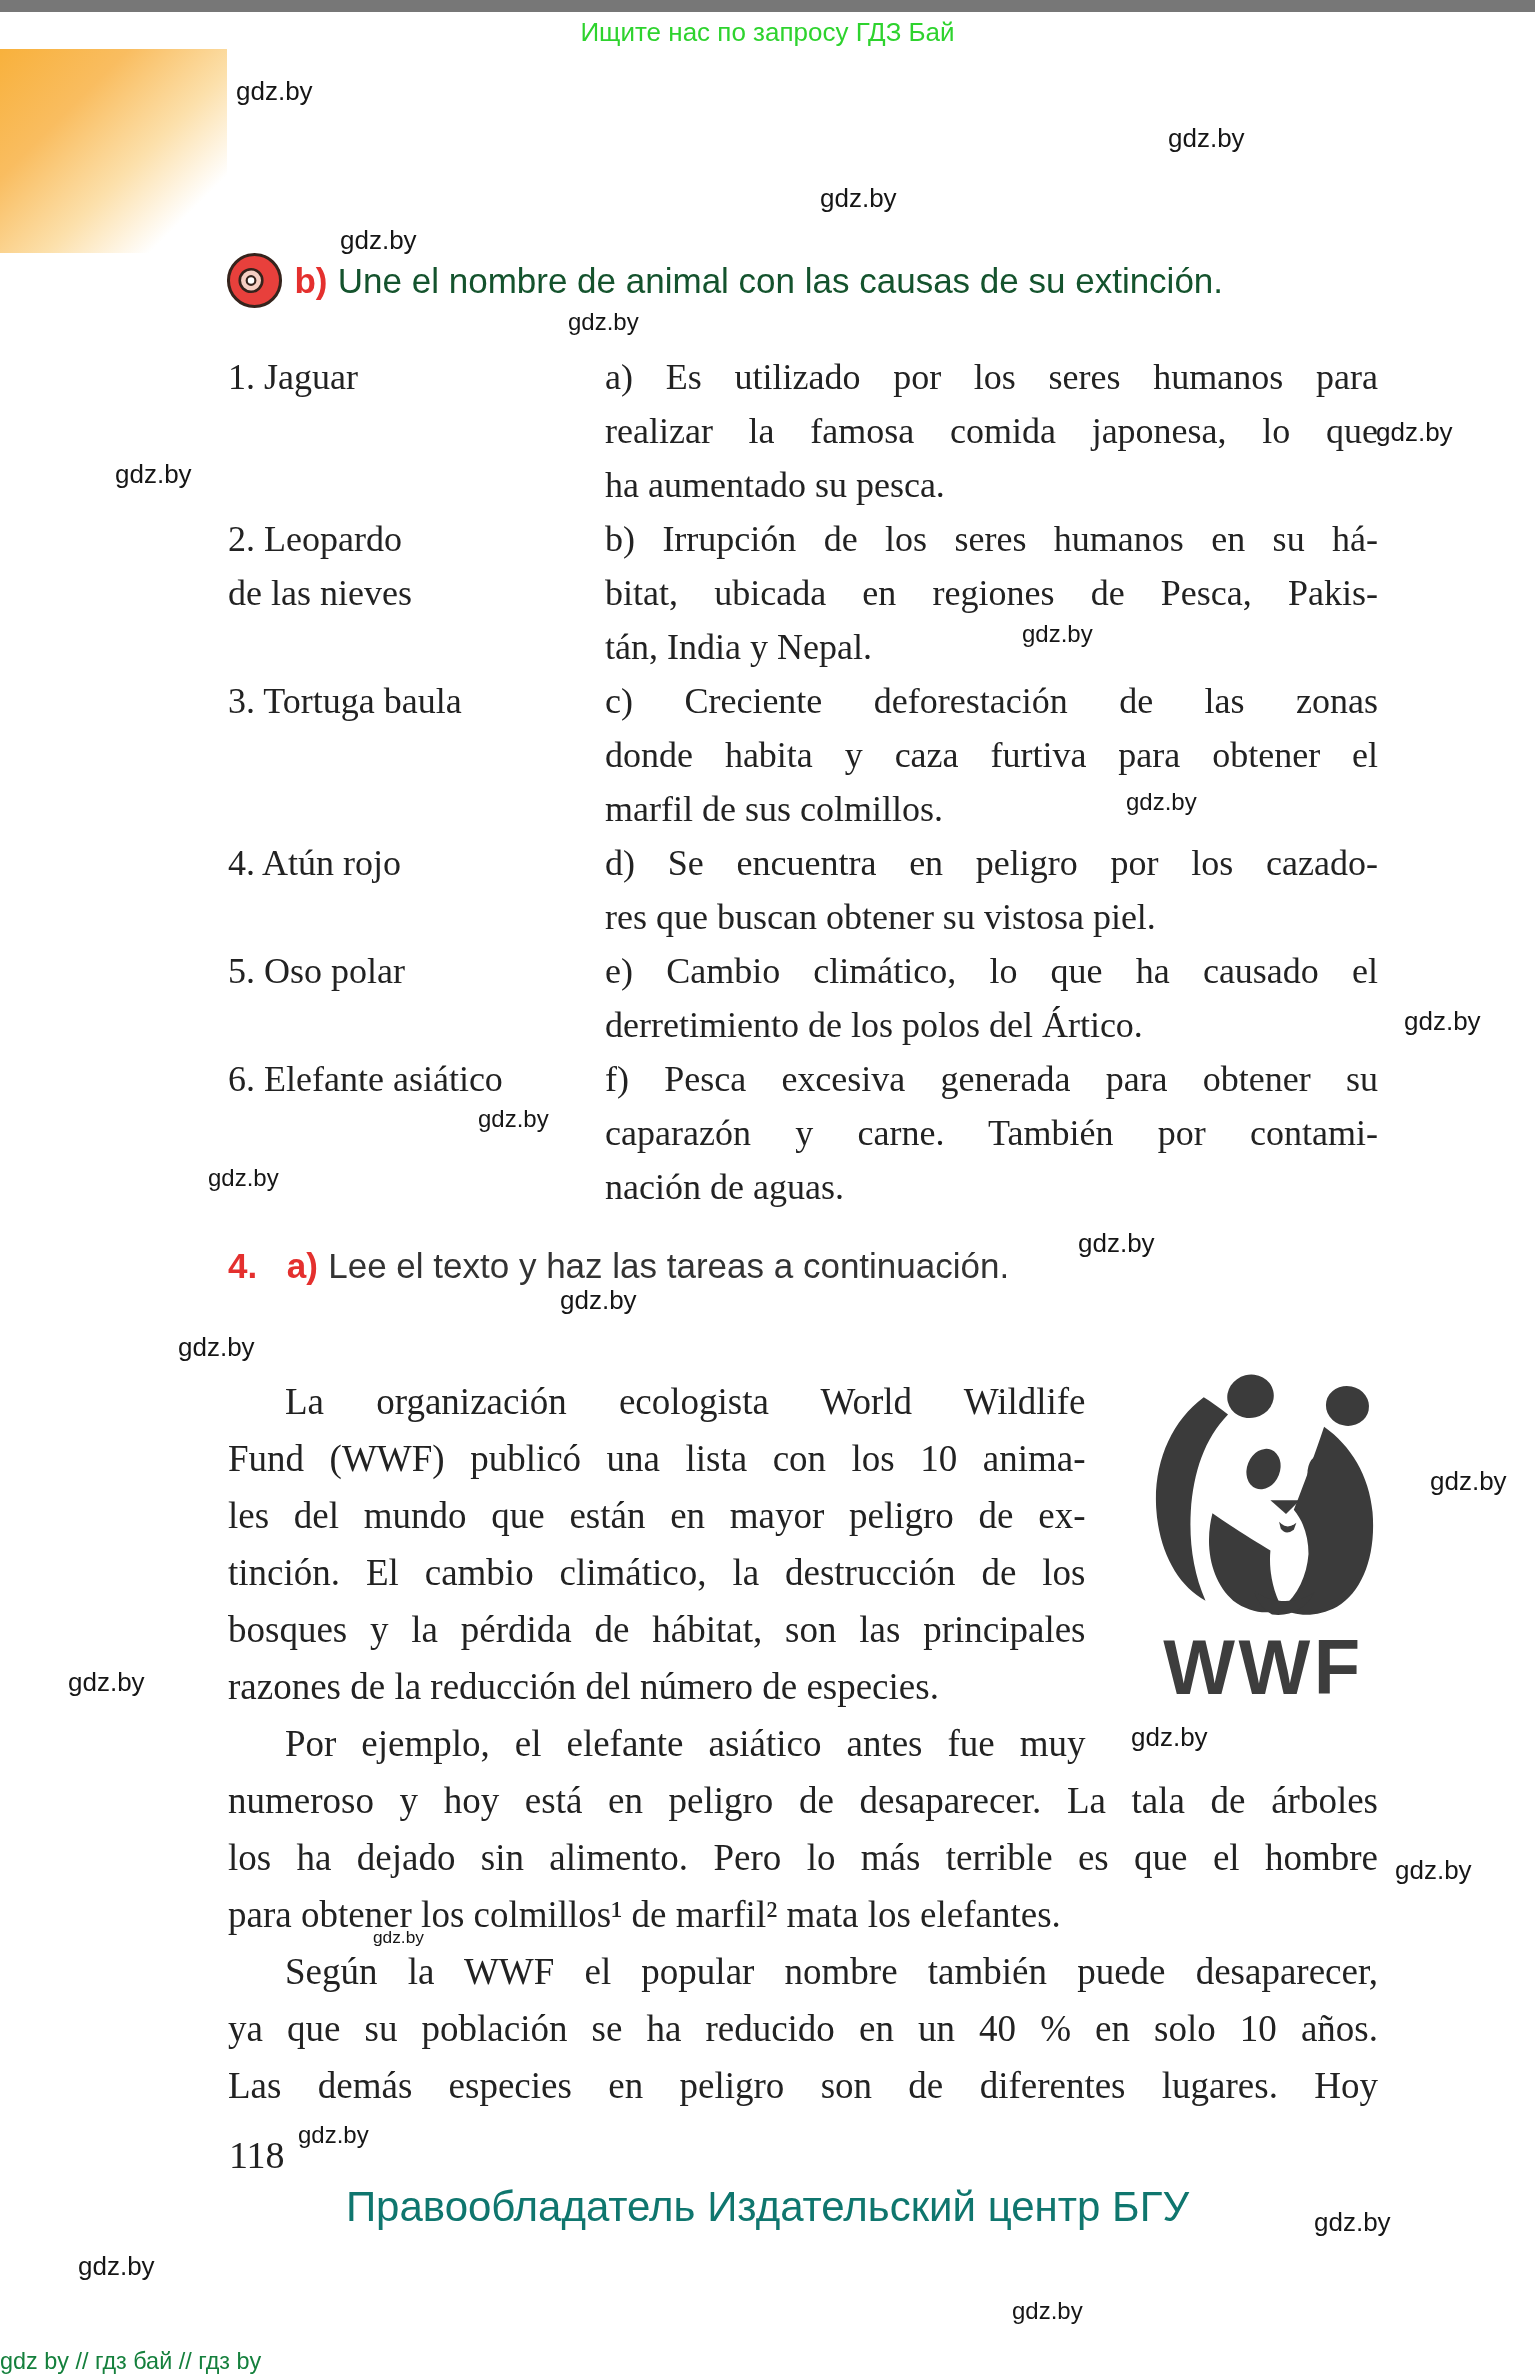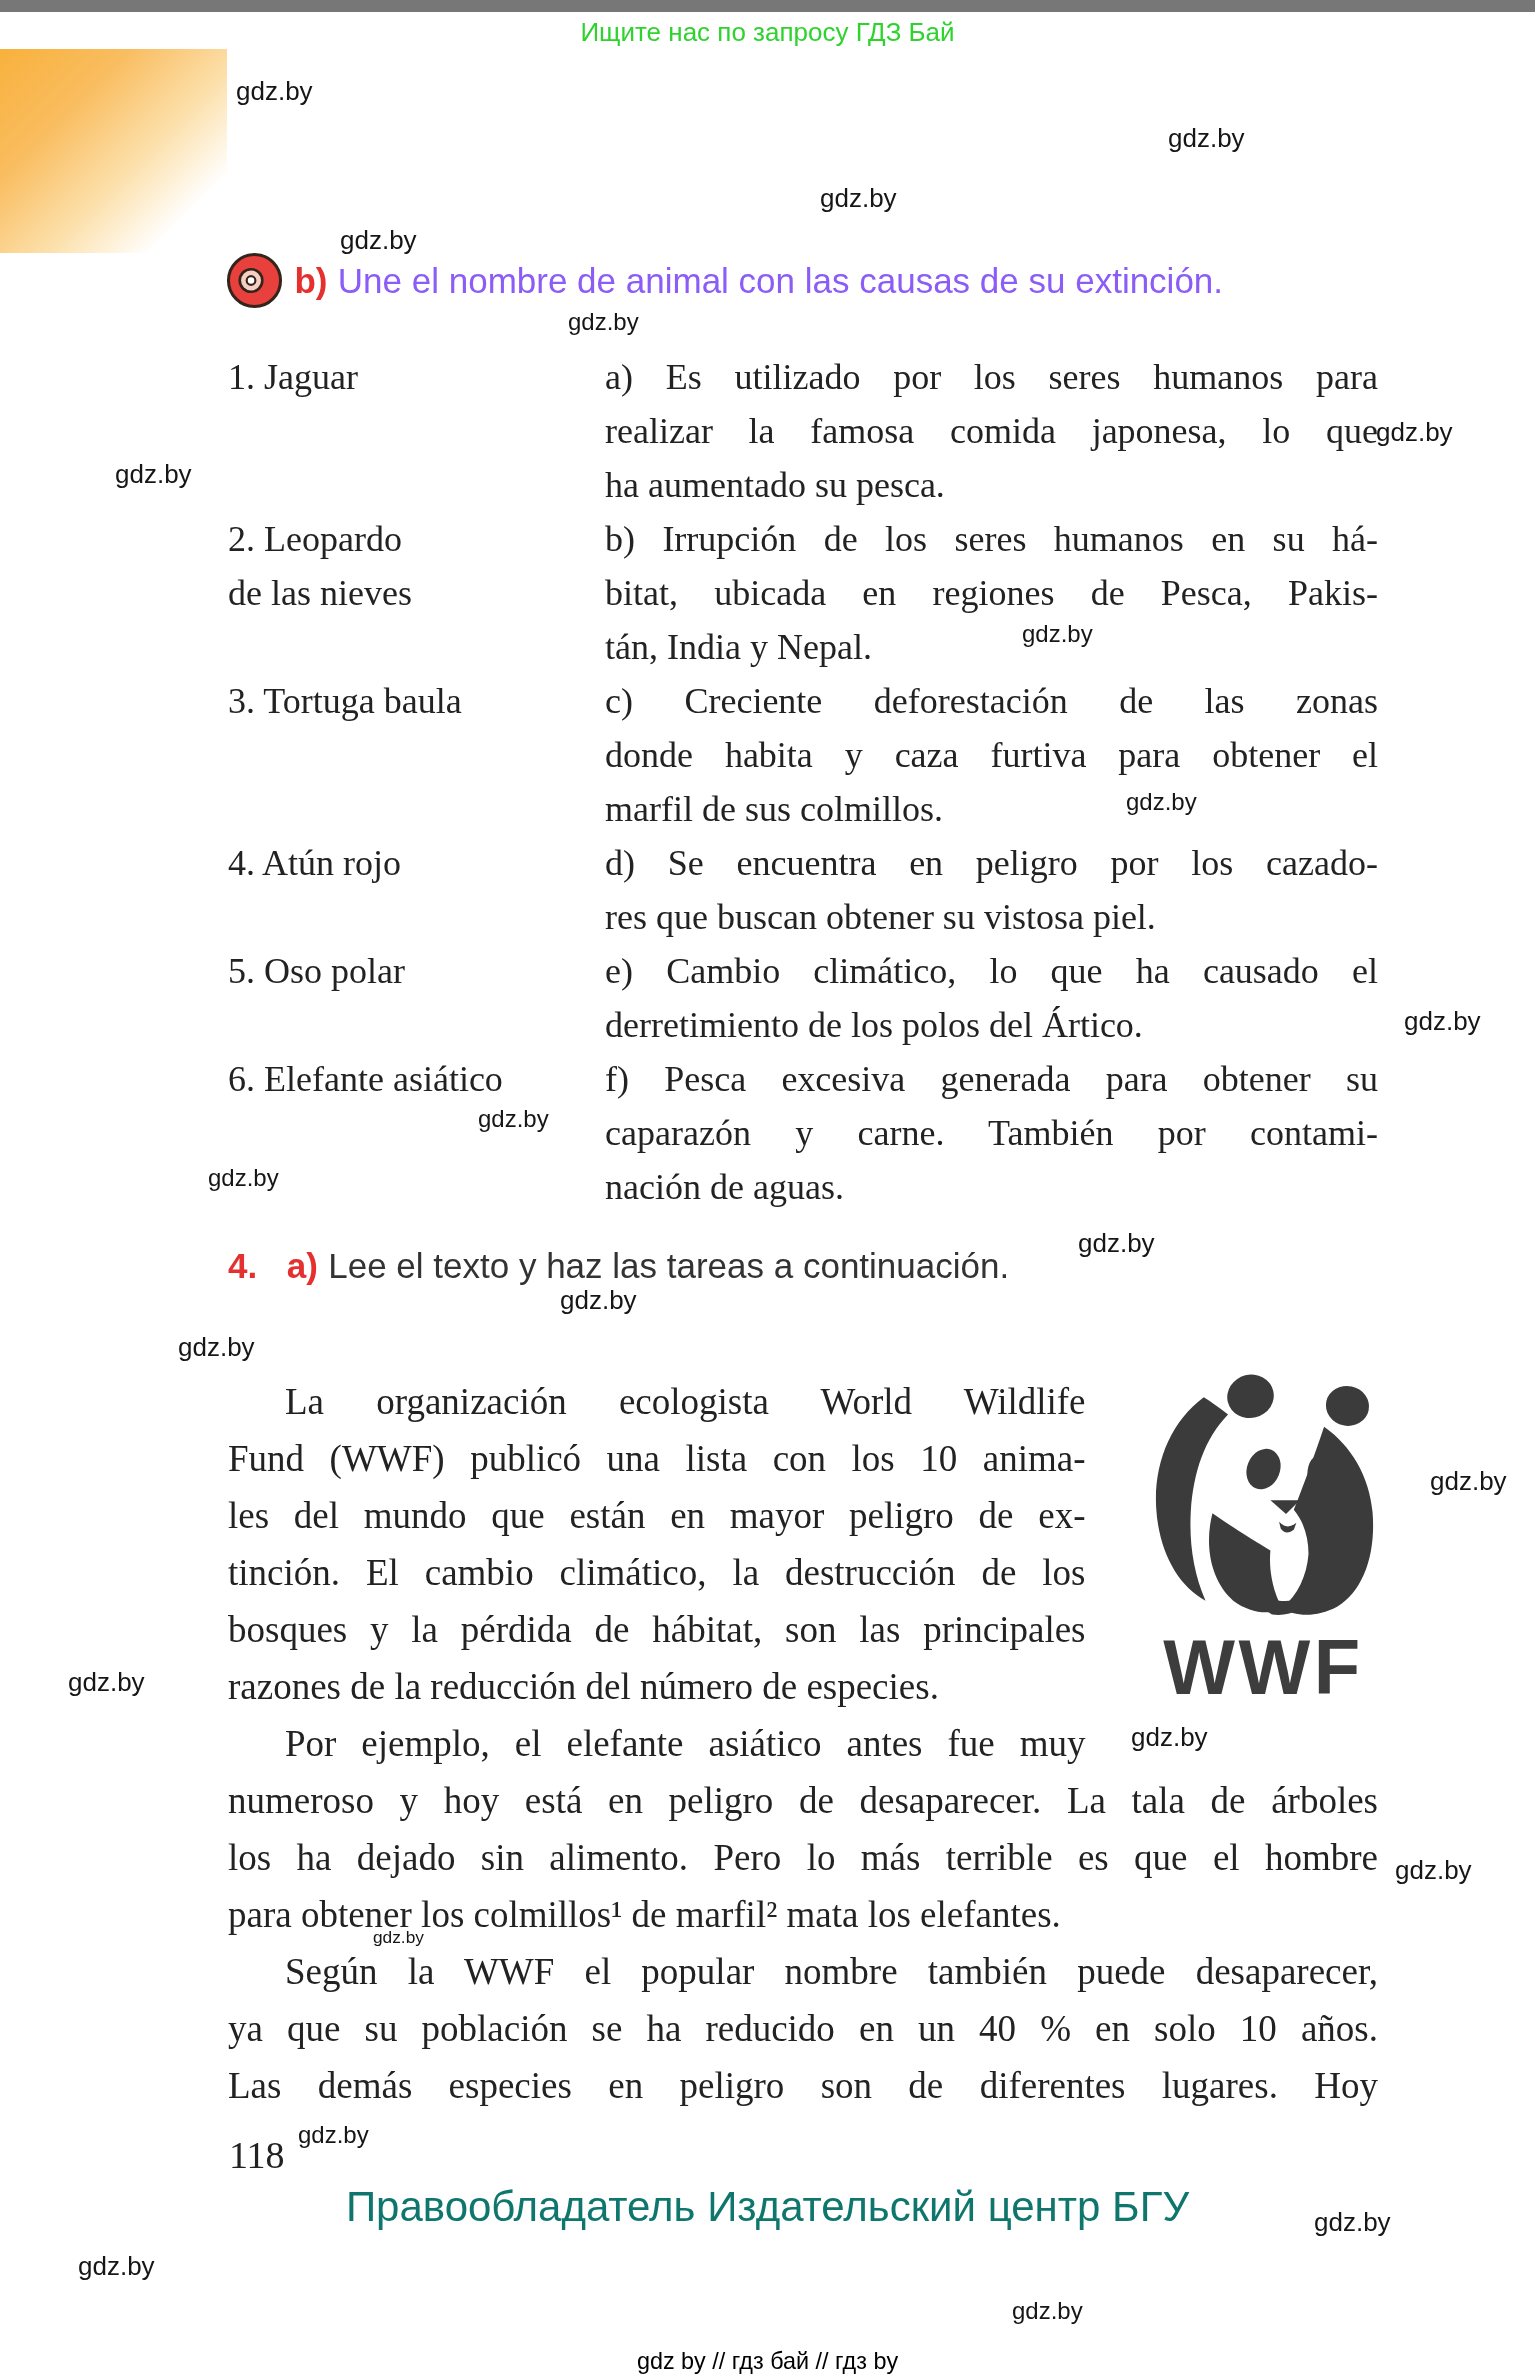--- a/index.html
+++ b/index.html
@@ -23,21 +23,21 @@
     position:absolute;font-family:"Liberation Sans",sans-serif;color:#161616;
     white-space:nowrap;line-height:1;
   }
   
   .ex-b{
     position:absolute;left:225px;top:239px;display:flex;align-items:center;height:59px;
     font-family:"Liberation Sans",sans-serif;font-size:35px;
   }
   .ex-b .icon{width:59px;height:59px;margin-right:10.4px;flex:0 0 auto;}
   .red-marker{color:#e4302e;font-weight:700;margin-right:10.4px;}
-  .ex-b .title{color:#8b5cf6;}
+  .ex-b .title{color:#14532d;}
   
   .match-table{position:absolute;left:228px;top:338px;width:1150px;font-size:36px;}
   .match-row{display:flex;}
   .match-left{width:377px;flex:0 0 auto;}
   .match-right{width:773px;flex:0 0 auto;}
   .match-table .ln{height:54px;line-height:54px;white-space:nowrap;}
   .match-right .ln{white-space:normal;text-align:justify;text-align-last:justify;}
   .match-right .ln:last-child{text-align:left;text-align-last:auto;}
   
   .ex-4{
@@ -59,22 +59,22 @@
     font-family:"Liberation Sans",sans-serif;font-weight:700;font-size:76px;
     letter-spacing:3.5px;color:#3d3d3d;transform:scaleY(1.02);line-height:1;
   }
   
   .pagenum{position:absolute;left:229px;top:2121px;font-size:38px;color:#222;}
   .copyright{
     position:absolute;left:0;top:2171px;width:100%;text-align:center;
     font-family:"Liberation Sans",sans-serif;font-size:42px;color:#0f766e;
   }
   .links{
-    position:absolute;left:0;top:2336px;width:100%;text-align:center;
-    font-family:"Liberation Sans",sans-serif;font-size:23.4px;color:#000000;
+    position:absolute;left:0;top:2336px;width:100%;text-align:left;
+    font-family:"Liberation Sans",sans-serif;font-size:23.4px;color:#15803d;
   }
 </style>
 </head>
 <body>
 
 <div class="page">
 
   <div class="promo">Ищите нас по запросу ГДЗ Бай</div>
   <div class="orange-blk"></div>
 

